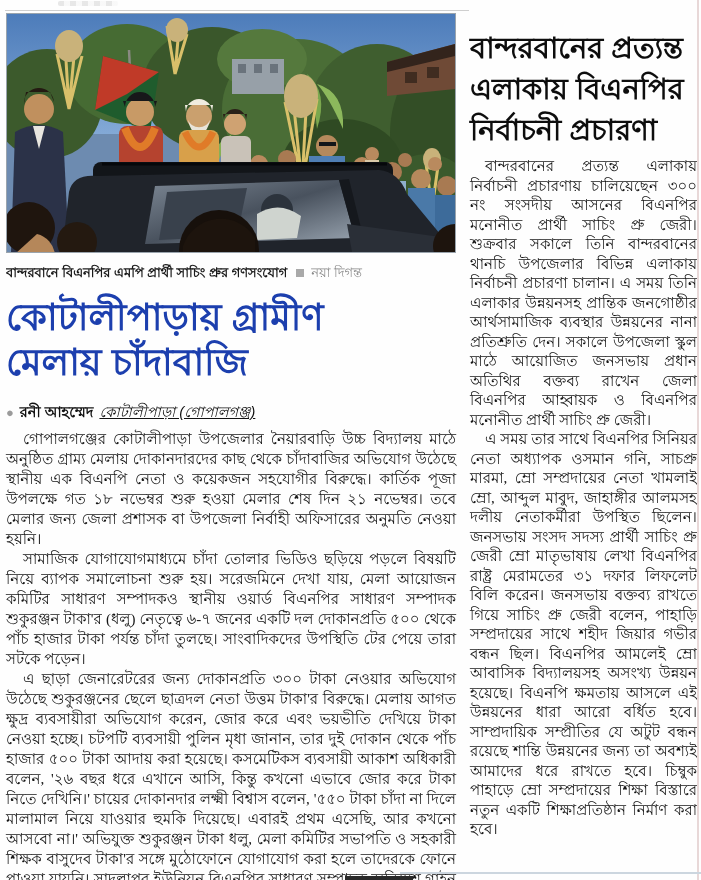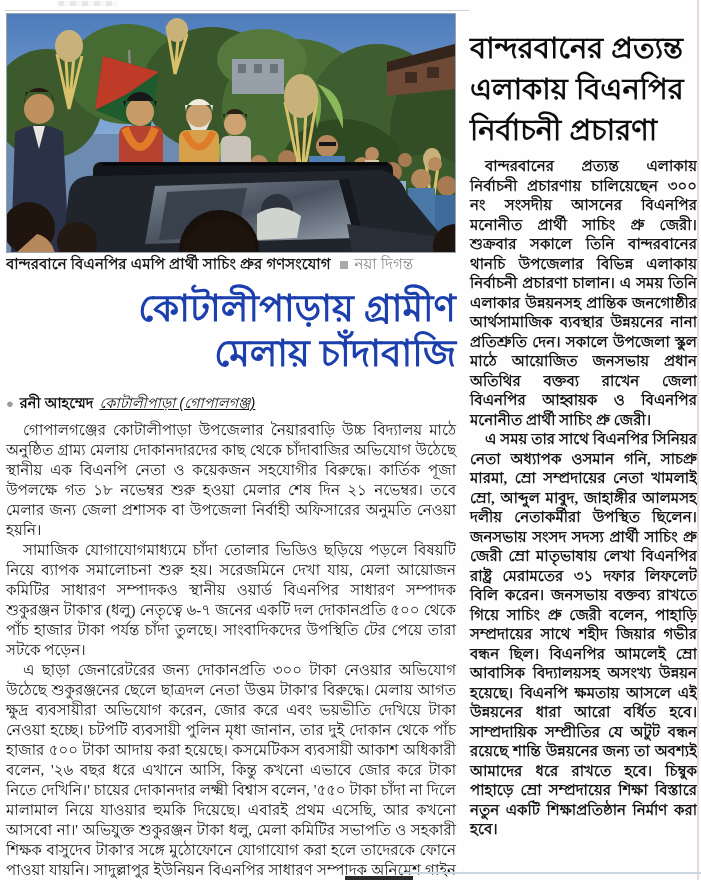--- a/index.html
+++ b/index.html
@@ -41,35 +41,35 @@
   .left-col {
     position: absolute; left: 6px; top: 13px; width: 450px;
   }
   figure.photo {
     width: 450px; height: 240px; overflow: hidden;
     background: #6d8bb0; border: 1px solid #9aa4ad;
   }
   figure.photo svg { display: block; }
 
   .caption {
-    margin-top: 1px;
-    font-family: "Liberation Sans", "DejaVu Sans", sans-serif;
-    font-size: 15px; line-height: 20px; color: #1a1a1a;
+    margin-top: 10px;
+    font-family: "Liberation Sans", "DejaVu Sans", sans-serif;
+    font-size: 13px; line-height: 20px; color: #1a1a1a;
     white-space: nowrap; overflow: hidden;
   }
   .caption .cap-main { font-weight: 700; }
   .caption .cap-square {
     display: inline-block; width: 8px; height: 8px; background: #a9a9a9;
     margin: 0 7px 0 9px;
   }
   .caption .cap-credit { color: #8a8a8a; font-weight: 400; }
 
   .headline-blue {
     margin-top: 12px;
-    text-align: right;
+    text-align: left;
     font-family: "Liberation Sans", "DejaVu Sans", sans-serif;
     font-weight: 700;
     font-size: 37px; line-height: 45px;
     color: #1c3fae;
   }
 
   .byline {
     margin-top: 16px;
     font-family: "Liberation Sans", "DejaVu Sans", sans-serif;
     font-size: 14.5px; color: #111;
@@ -93,21 +93,21 @@
     font-family: "Liberation Sans", "DejaVu Sans", sans-serif;
     font-weight: 700;
     font-size: 29px; line-height: 41px;
     color: #0d0d0d;
   }
   .right-col .byline { margin-top: 10px; font-size: 14px; }
   .right-col .body-text {
     margin-top: 6px;
     font-size: 15px; line-height: 19.5px;
   }
-  .right-col .body-text p { text-indent: 15px; font-weight: bold; }
+  .right-col .body-text p { text-indent: 15px; }
 </style>
 </head>
 <body>
 
 <div class="page">
 
   <div class="top-artifact"></div>
   <div class="top-rule"></div>
 
   <div class="left-col">

